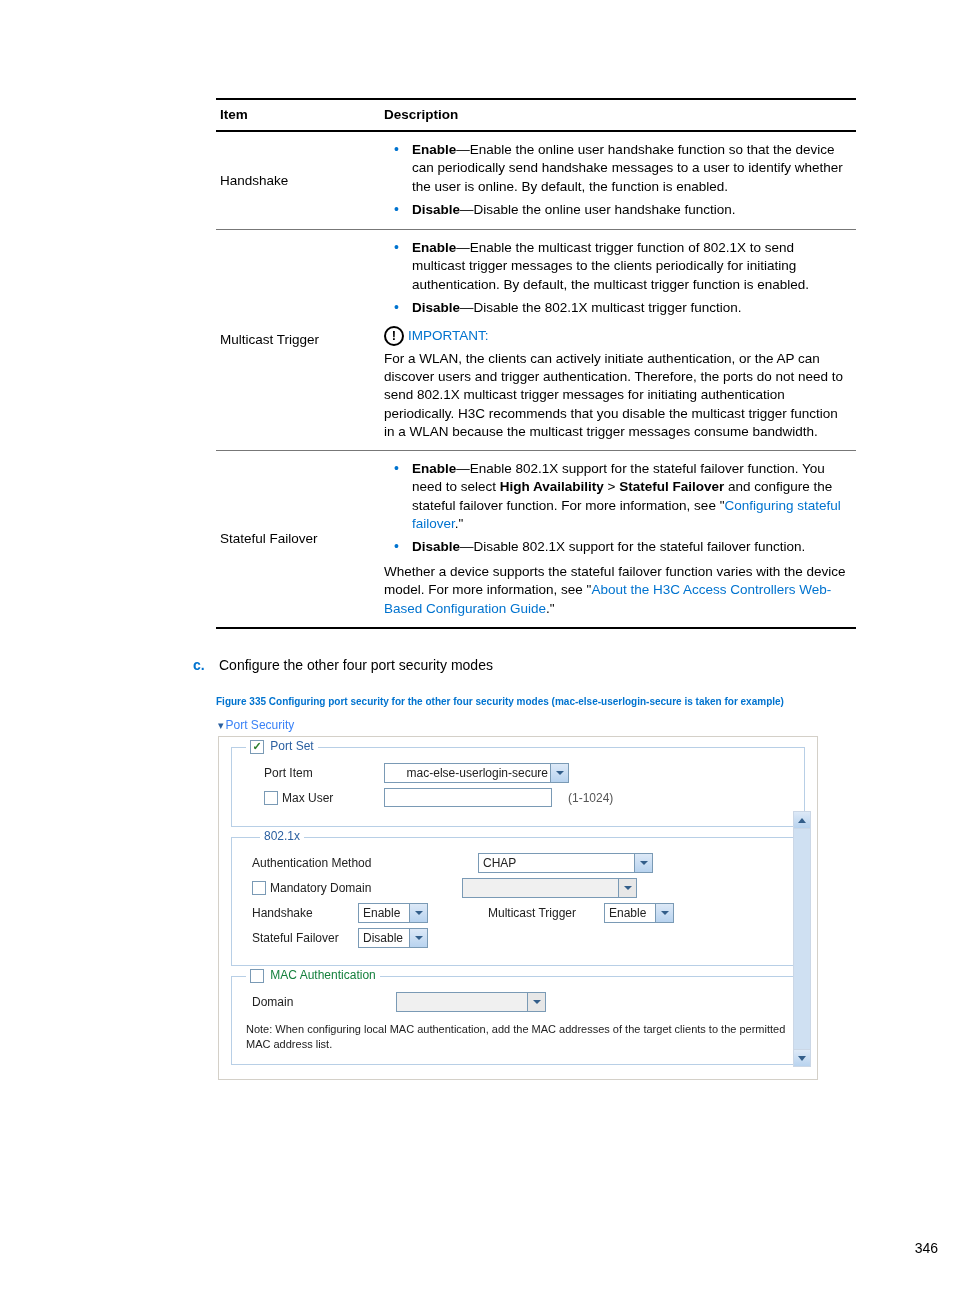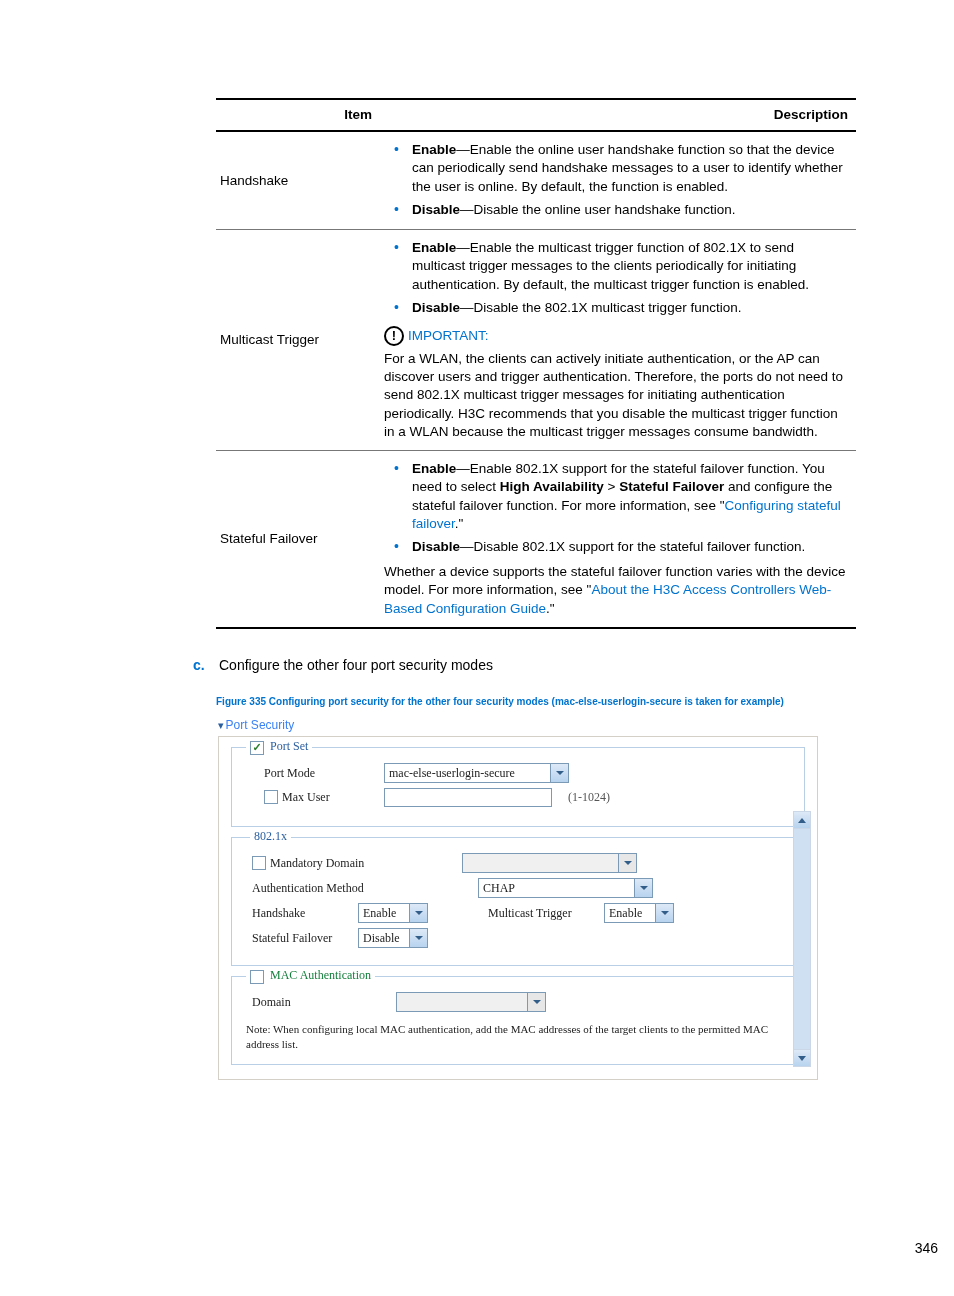--- a/index.html
+++ b/index.html
@@ -19,21 +19,21 @@
   }
   table.desc {
     width: 640px;
     border-collapse: collapse;
     border-top: 2px solid #000;
     border-bottom: 2px solid #000;
     font-size: 13.5px;
     line-height: 1.35;
   }
   table.desc th {
-    text-align: right;
+    text-align: left;
     font-weight: 700;
     padding: 6px 8px 6px 4px;
     border-bottom: 2px solid #000;
     vertical-align: top;
   }
   table.desc td {
     vertical-align: middle;
     padding: 7px 8px 7px 4px;
     border-top: 1px solid #777;
   }
@@ -117,26 +117,25 @@
   .ui-panel {
     border: 1px solid #d4d0c8;
     padding: 10px 12px 14px 12px;
     position: relative;
   }
   .ui-group {
     border: 1px solid #b8cfe6;
     padding: 10px 14px 12px 14px;
     position: relative;
     margin-bottom: 10px;
-    font-family: Liberation Serif, serif;
   }
   .ui-group > legend, .ui-legend {
     position: absolute;
     top: -9px;
-    left: 18px;
+    left: 28px;
     background: #fff;
     padding: 0 4px;
     color: #2a5fa0;
     font-size: 12px;
   }
   .row {
     display: flex;
     align-items: center;
     gap: 10px;
     margin: 5px 0;
@@ -318,54 +317,54 @@
     <div class="ui-header">Port Security</div>
 
     <div class="ui-panel">
 
       <div class="ui-group" style="padding-bottom:14px;">
         <div class="ui-legend" style="left:14px;">
           <span class="cb checked"></span>
           <span style="color:#2a5fa0; margin-left:3px;">Port Set</span>
         </div>
         <div class="row" style="margin-left:18px;">
-          <span class="lab">Port Mode</span>
-          <span class="sel" style="width:185px;">
+          <span class="lab">Port Item</span>
+          <span class="sel" style="width:185px;justify-content:flex-end;">
             <span>mac-else-userlogin-secure</span>
               <span class="arrowbox"></span>
           </span>
         </div>
         <div class="row" style="margin-left:18px;">
           <span style="display:flex;gap:4px;width:110px;">
             <span class="cb"></span>
             <span>Max User</span>
           </span>
           <input class="txtin" style="width: 168px;">
           <span class="hint">(1-1024)</span>
         </div>
       </div>
 
       <div class="ui-group">
         <div class="ui-legend">802.1x</div>
 
         <div class="row" style="margin-left:6px;">
+          <span style="width:216px;">Authentication Method</span>
+          <span class="sel" style="width:175px;">
+            <span>CHAP</span>
+              <span class="arrowbox"></span>
+          </span>
+        </div>
+
+        <div class="row" style="margin-left:6px;">
           <span style="display:flex;align-items:center;gap:4px;width:200px;">
             <span class="cb"></span>
             <span>Mandatory Domain</span>
           </span>
           <span class="sel disabled" style="width:175px;">
             <span></span>
-              <span class="arrowbox"></span>
-          </span>
-        </div>
-
-        <div class="row" style="margin-left:6px;">
-          <span style="width:216px;">Authentication Method</span>
-          <span class="sel" style="width:175px;">
-            <span>CHAP</span>
               <span class="arrowbox"></span>
           </span>
         </div>
 
         <div class="row" style="margin-left:6px;">
           <span class="lab-sm" style="width:96px;">Handshake</span>
           <span class="sel" style="width:70px;">
             <span>Enable</span>
               <span class="arrowbox"></span>
           </span>

